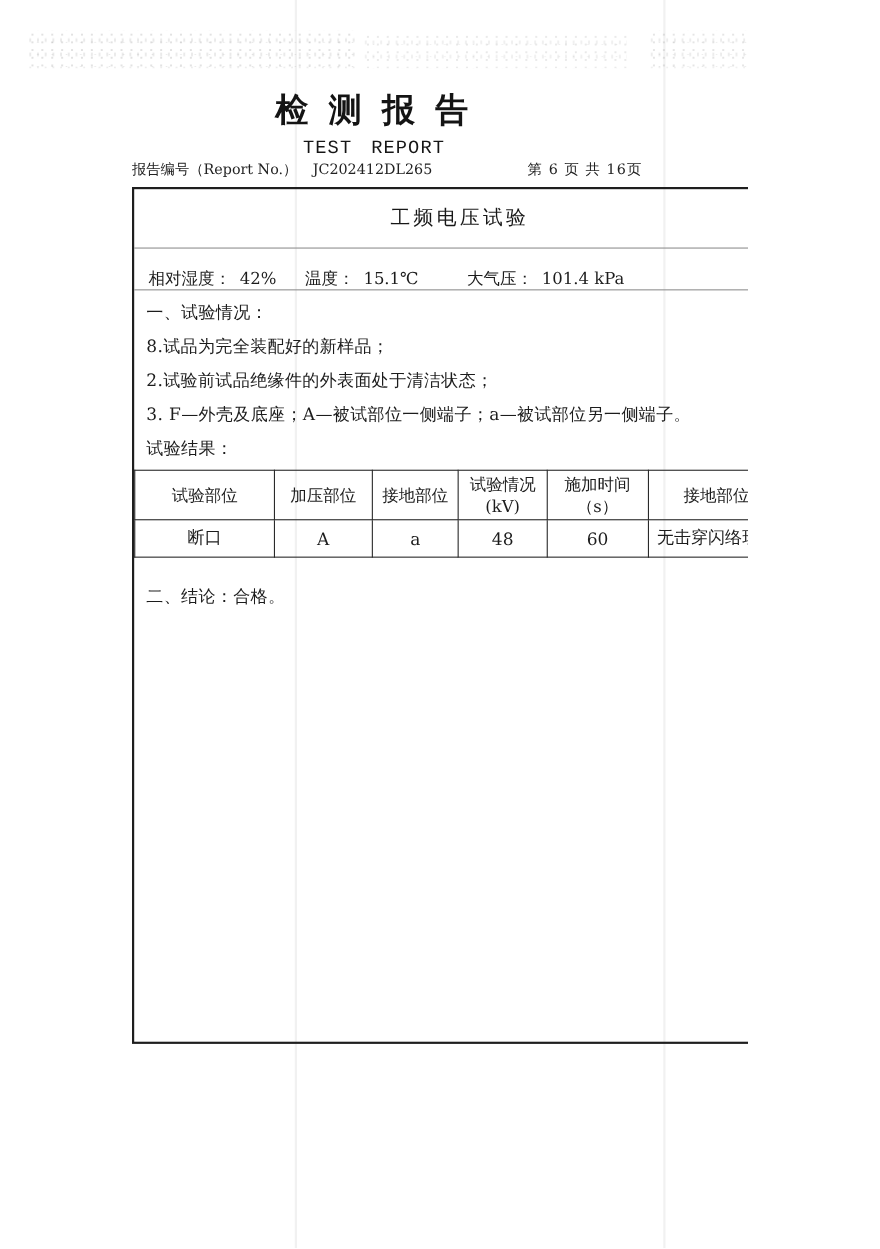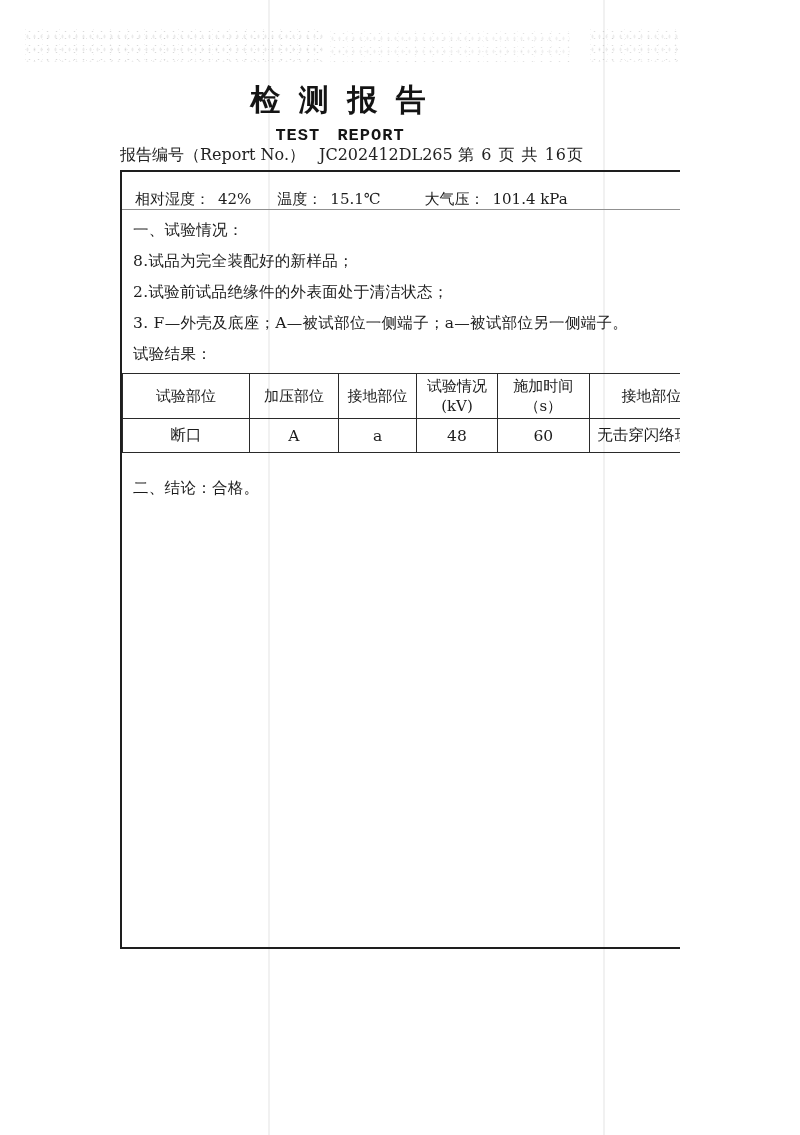--- a/index.html
+++ b/index.html
@@ -46,29 +46,29 @@
     position: absolute; top: 80px; left: 0; width: 100%;
     text-align: center;
     font-size: 30px; font-weight: bold;
     letter-spacing: 4px;
     color: #141414;
   }
   .subtitle {
     position: absolute; top: 126px; left: 0; width: 100%;
     text-align: center;
     font-family: "Liberation Mono", "DejaVu Sans Mono", monospace;
-    font-weight: bold;
+    font-weight: normal;
     font-size: 17px;
     letter-spacing: 1px; word-spacing: 6px;
     color: #161616;
   }
   .meta-row {
     position: absolute; top: 145px; left: 120px; right: 96px;
     display: flex; justify-content: space-between; align-items: center;
-    font-size: 16px;
+    font-size: 13px;
     color: #222;
   }
   .report-no-value { margin-left: 14px; }
   .page-info { letter-spacing: 1px; }
 
   
   .main-box {
     position: absolute;
     left: 120px; top: 170px;
     width: 596px; height: 779px;
@@ -141,20 +141,21 @@
 
   <div class="meta-row">
     <div class="report-no">
       <span>报告编号（Report No.）</span><span class="report-no-value">JC202412DL265</span>
     </div>
     <div class="page-info">第 6 页 共 16页</div>
   </div>
 
   <div class="main-box">
 
+    <div class="box-title">工频电压试验</div>
 
     <div class="conditions">
       <span class="cond-group gap-a">
         <span>相对湿度：</span><span class="cond-val">42%</span>
       </span>
       <span class="cond-group gap-b">
         <span>温度：</span><span class="cond-val">15.1℃</span>
       </span>
       <span class="cond-group">
         <span>大气压：</span><span class="cond-val cond-val-wide">101.4 kPa</span>

